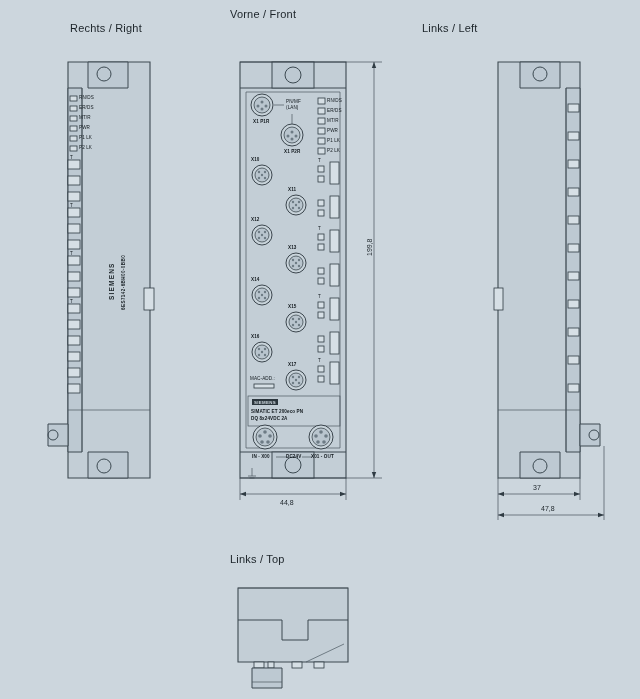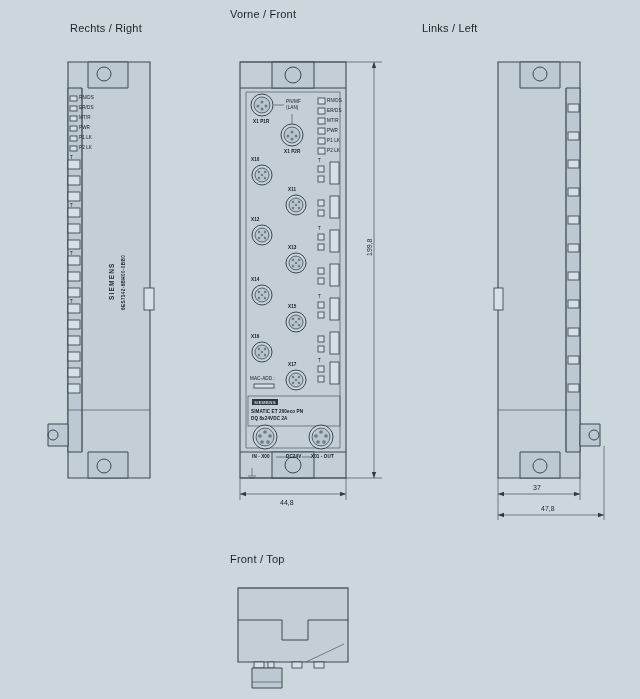--- a/index.html
+++ b/index.html
@@ -49,21 +49,21 @@
   }
 </style>
 </head>
 <body>
 
 <div class="stage">
 
   <div class="view-title" style="left:70px;top:22px;width:140px;">Rechts / Right</div>
   <div class="view-title" style="left:230px;top:8px;width:140px;">Vorne / Front</div>
   <div class="view-title" style="left:422px;top:22px;width:140px;">Links / Left</div>
-  <div class="view-title" style="left:230px;top:553px;width:140px;">Front / Top</div>
+  <div class="view-title" style="left:230px;top:553px;width:140px;">Links / Top</div>
 
   <svg width="640" height="699" viewBox="0 0 640 699">
 
     <g>
 
       <path class="body-fill" d="M68,62 L150,62 L150,478 L68,478 Z"></path>
 
       <path class="body-fill2" d="M88,62 L128,62 L128,88 L88,88 Z"></path>
       <circle cx="104" cy="74" r="7" class="ln" fill="#c9d4db"></circle>
 

